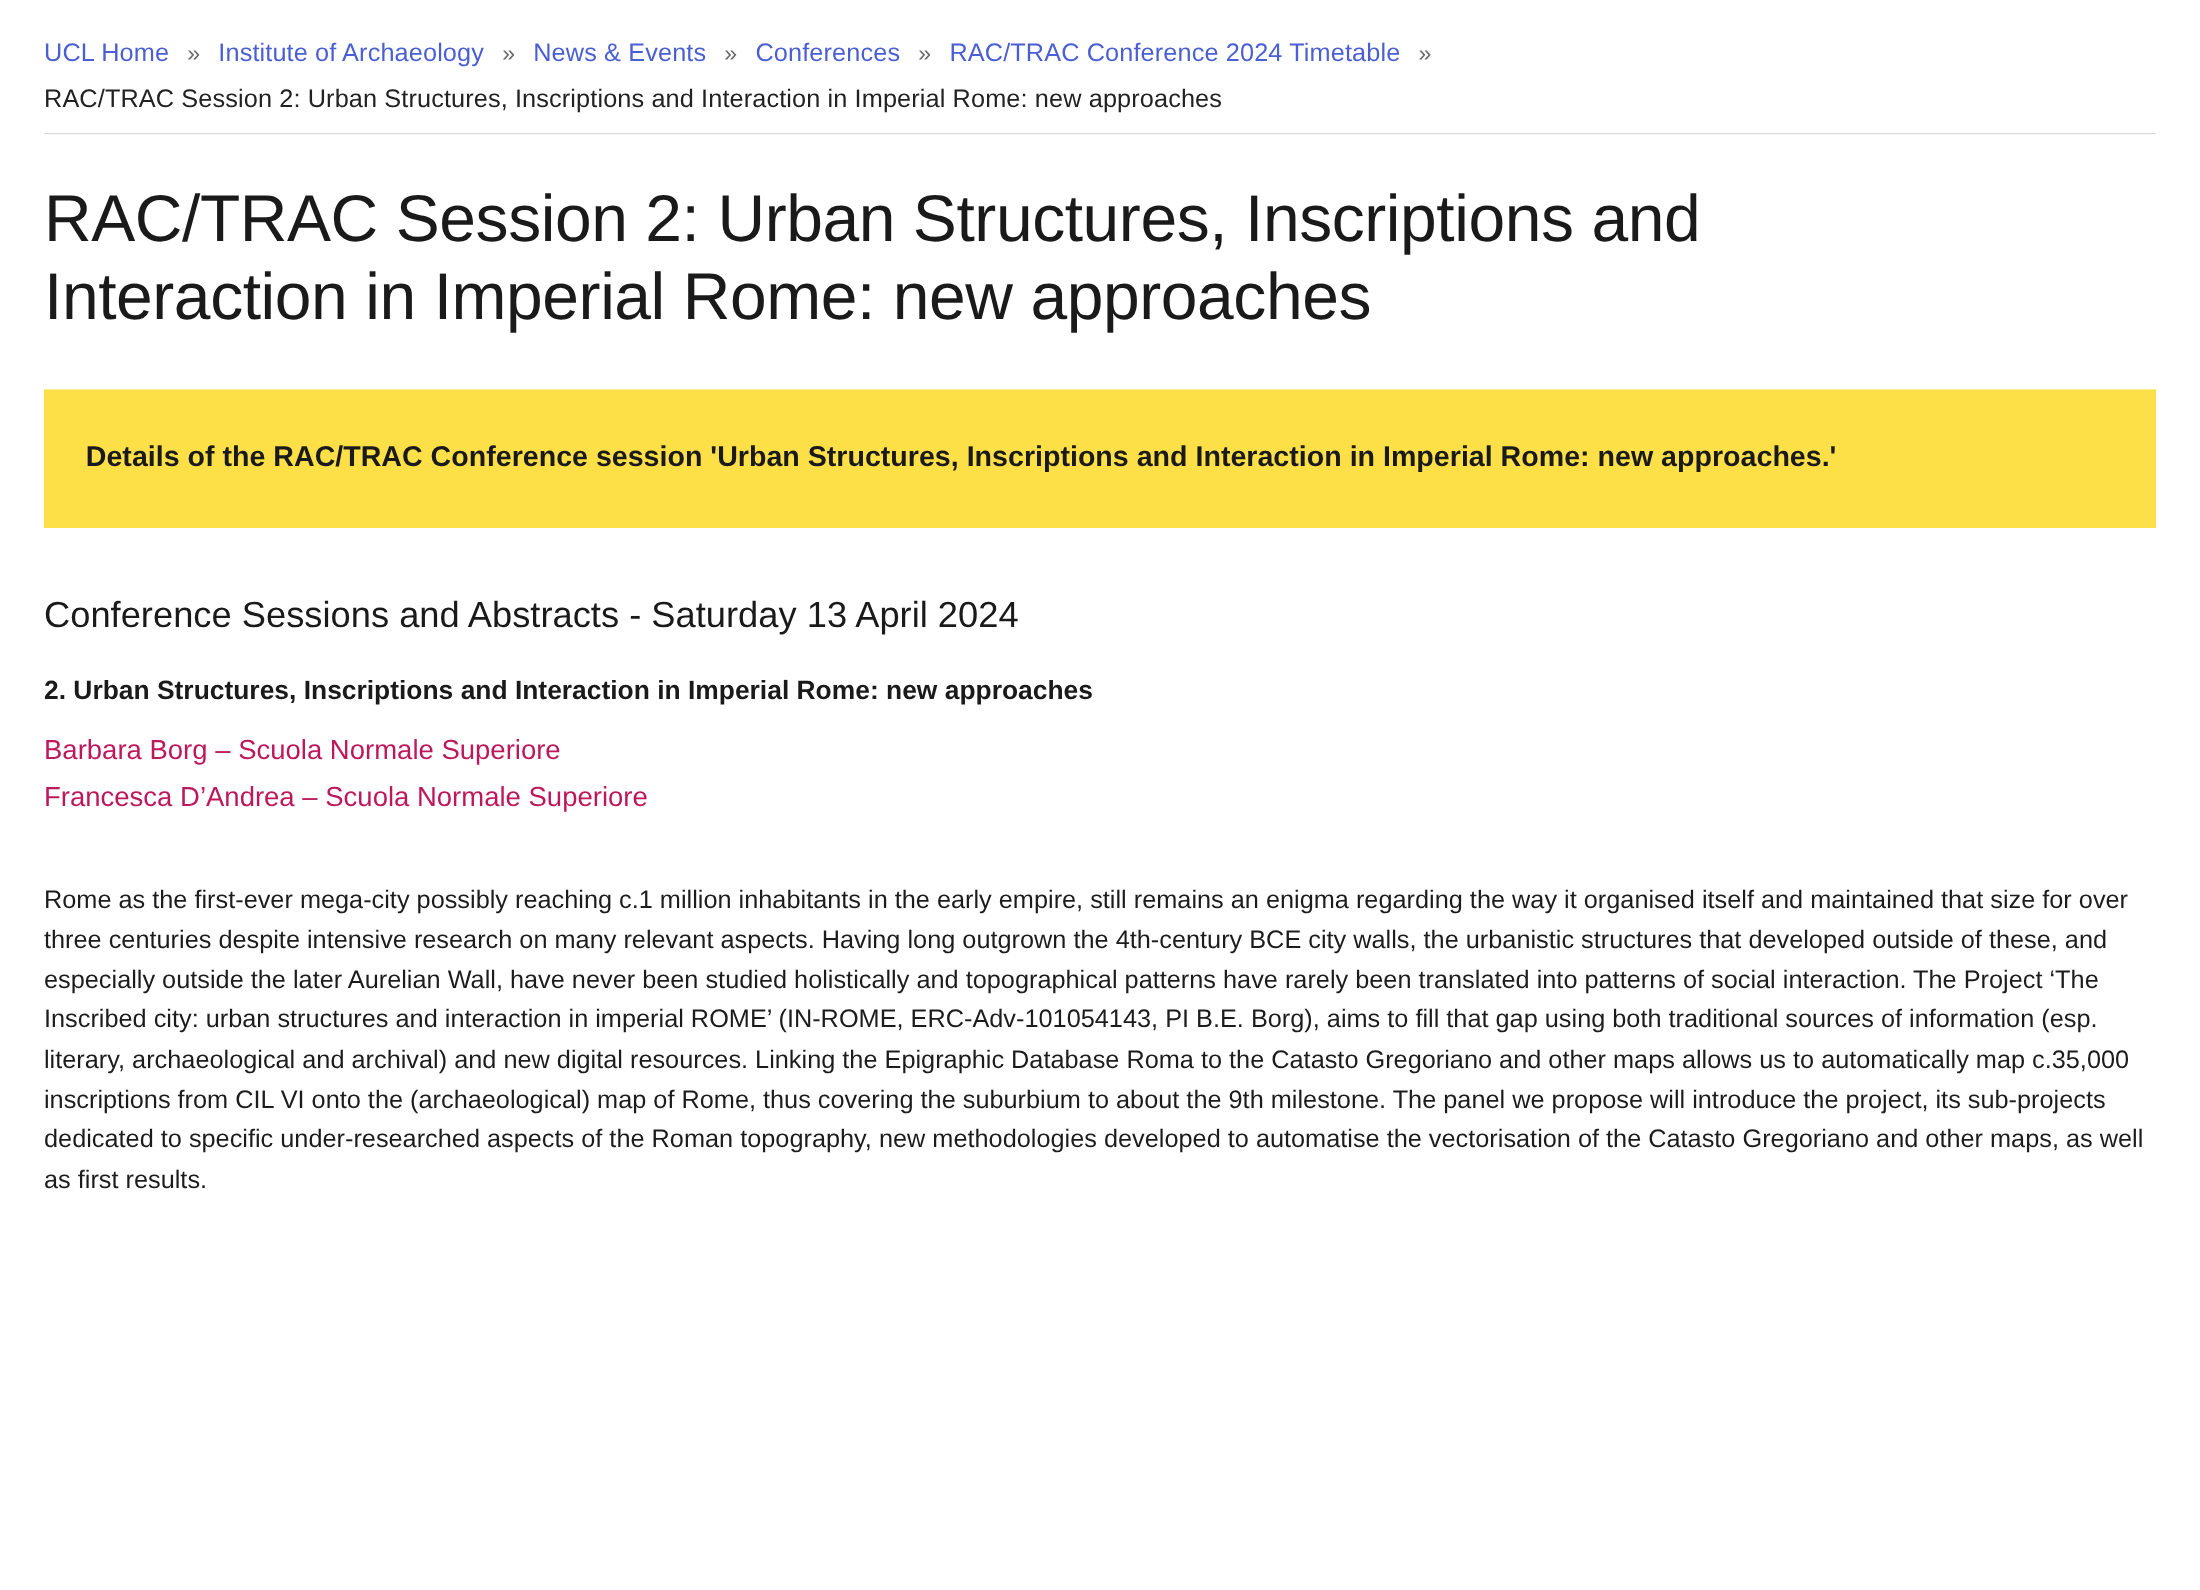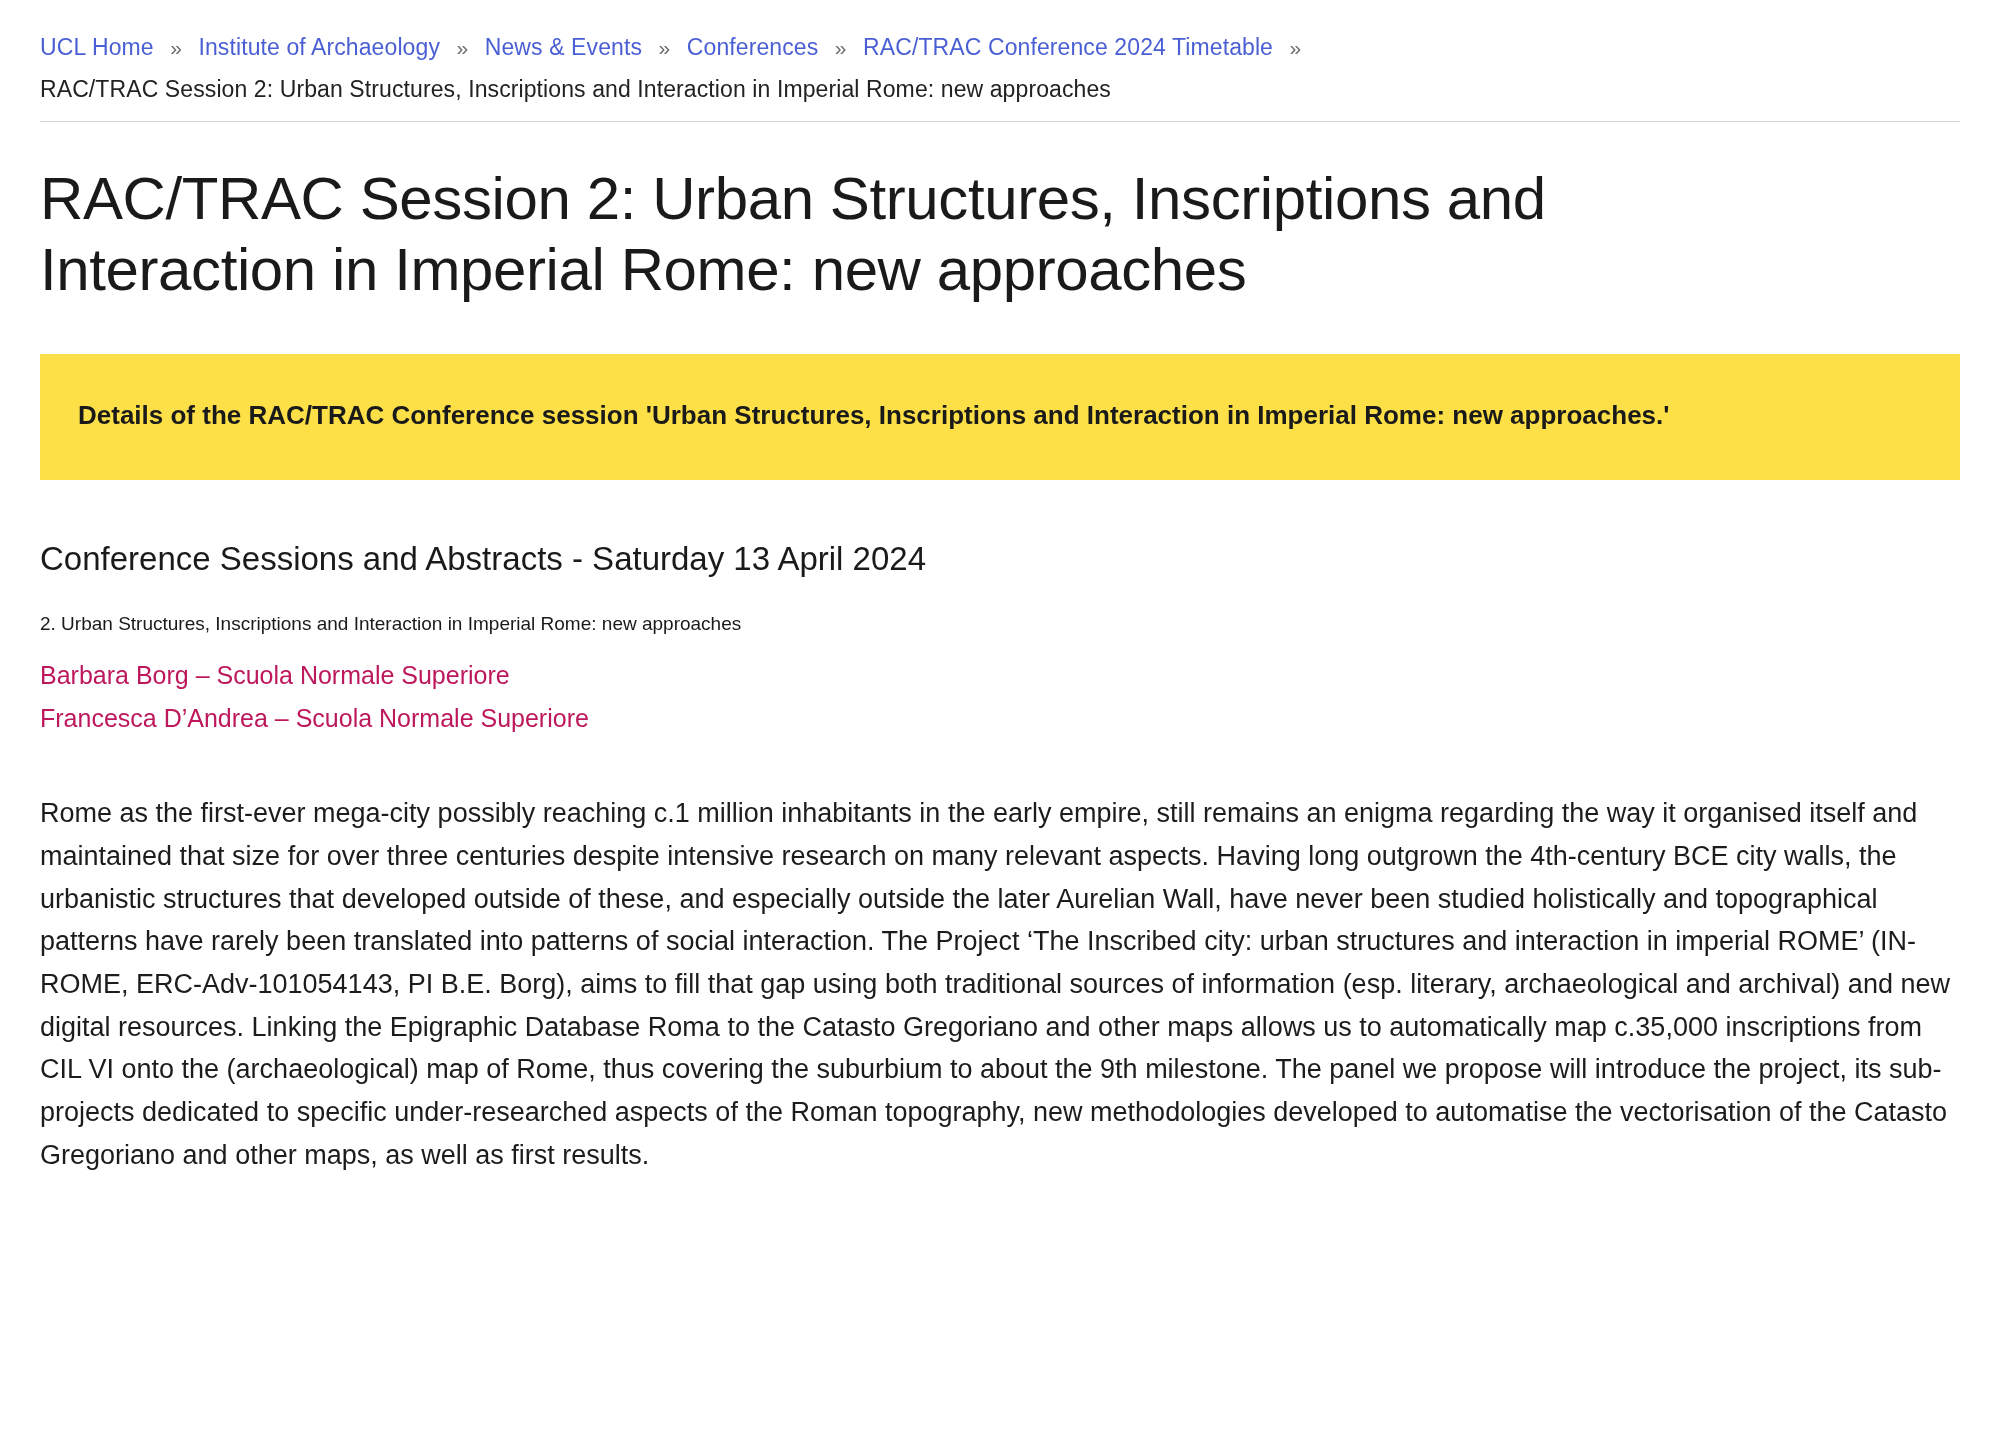--- a/index.html
+++ b/index.html
@@ -77,36 +77,36 @@
 
   
   h2.section-title {
     font-weight: 400;
     font-size: 33px;
     line-height: 1.3;
     margin: 58px 0 0 0;
     color: #1a1a1a;
   }
   h3.sub-title {
-    font-weight: normal;
-    font-size: 19px;
+    font-weight: bold;
+    font-size: 24px;
     line-height: 1.4;
     margin: 30px 0 0 0;
     color: #1a1a1a;
   }
   .speaker {
     font-size: 25px;
     line-height: 1.62;
     margin: 18px 0 0 0;
     color: #be185d;
   }
   .speaker + .speaker { margin-top: 2px; }
 
   .abstract {
-    font-size: 27px;
+    font-size: 23px;
     line-height: 1.58;
     margin: 54px 0 0 0;
     color: #1c1c1c;
     max-width: 1920px;
   }
 </style>
 </head>
 <body>
 
 <div class="page">

